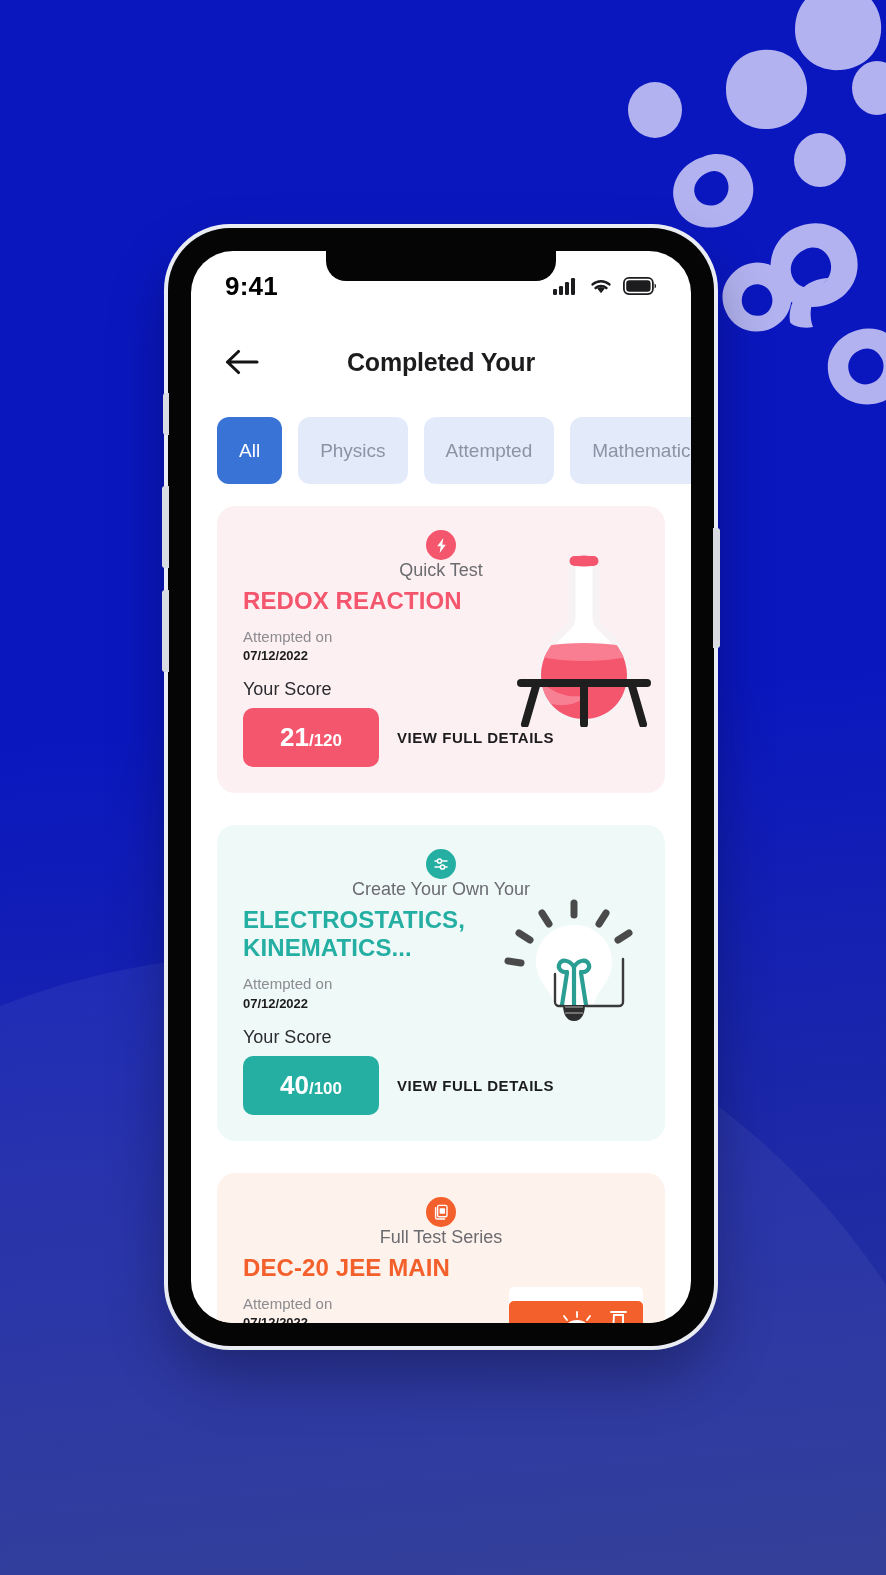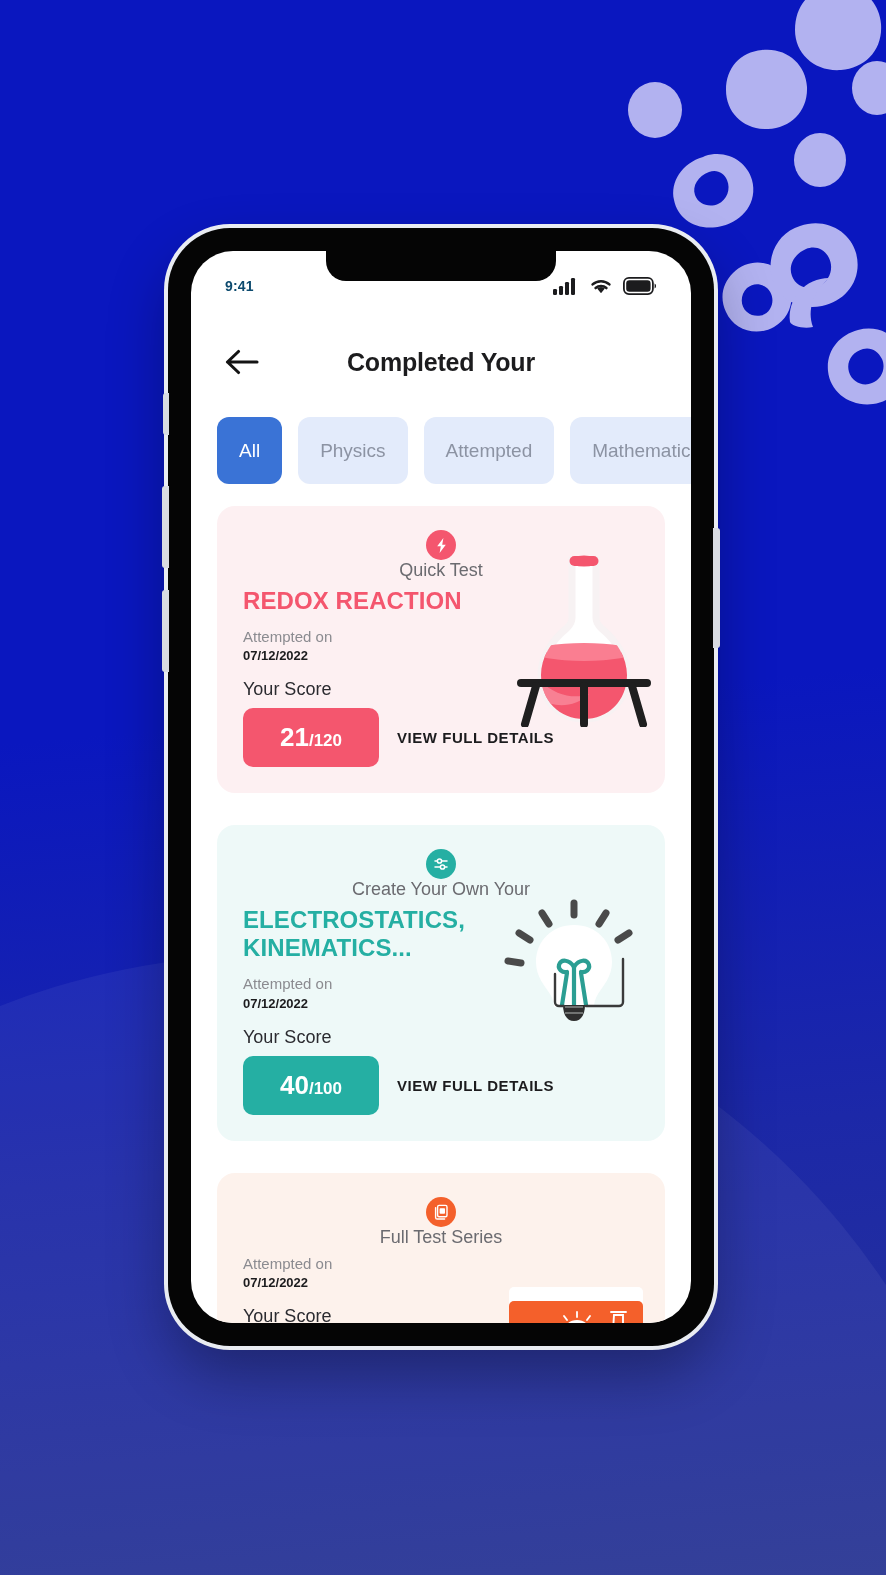--- a/index.html
+++ b/index.html
@@ -54,21 +54,21 @@
   #btn-volup   { left:-6px; top:258px;  width:7px; height:82px;  border-radius:3px 0 0 3px;}
   #btn-voldn   { left:-6px; top:362px;  width:7px; height:82px;  border-radius:3px 0 0 3px;}
   #btn-power   { right:-6px; top:300px; width:7px; height:120px; border-radius:0 3px 3px 0;}
 
   
   #statusbar {
     position:relative; height:56px;
     display:flex; align-items:center; justify-content:space-between;
     padding:14px 34px 0 34px;
   }
-  #status-time { font-size:14px; font-weight:600; color:#0c4a6e; letter-spacing:.2px; }
+  #status-time { font-size:26px; font-weight:600; color:#000000; letter-spacing:.2px; }
   #status-icons { display:flex; align-items:center; gap:10px; }
 
   
   #nav {
     display:flex; align-items:center;
     padding:30px 30px 0 30px;
     height:80px; position:relative;
   }
   #back-btn {
     width:42px; height:42px;
@@ -369,20 +369,21 @@
           <div class="card-type">
             <div class="type-icon" style="background:#F4602B;">
               <svg width="17" height="17" viewBox="0 0 17 17">
                 <rect x="4.6" y="2.4" width="9.4" height="11.4" rx="1.5" fill="none" stroke="#ffffff" stroke-width="1.4"></rect>
                 <path d="M2.6 4.6 v9.8 a1.6 1.6 0 0 0 1.6 1.6 h7.4" fill="none" stroke="#ffffff" stroke-width="1.4" stroke-linecap="round"></path>
                 <rect x="6.6" y="5.2" width="5.4" height="5.6" rx="0.8" fill="#ffffff"></rect>
               </svg>
             </div>
             <span class="type-label">Full Test Series</span>
           </div>
+          <div class="card-title" style="color:#F4602B;">DEC-20 JEE MAIN</div>
           <div class="attempt-label">Attempted on</div>
           <div class="attempt-date">07/12/2022</div>
           <div class="score-label">Your Score</div>
           <div class="score-row">
             <div class="score-pill" style="background:#F4602B;">
               <span class="score-num">54</span>
             </div>
 
           </div>
         </div>

